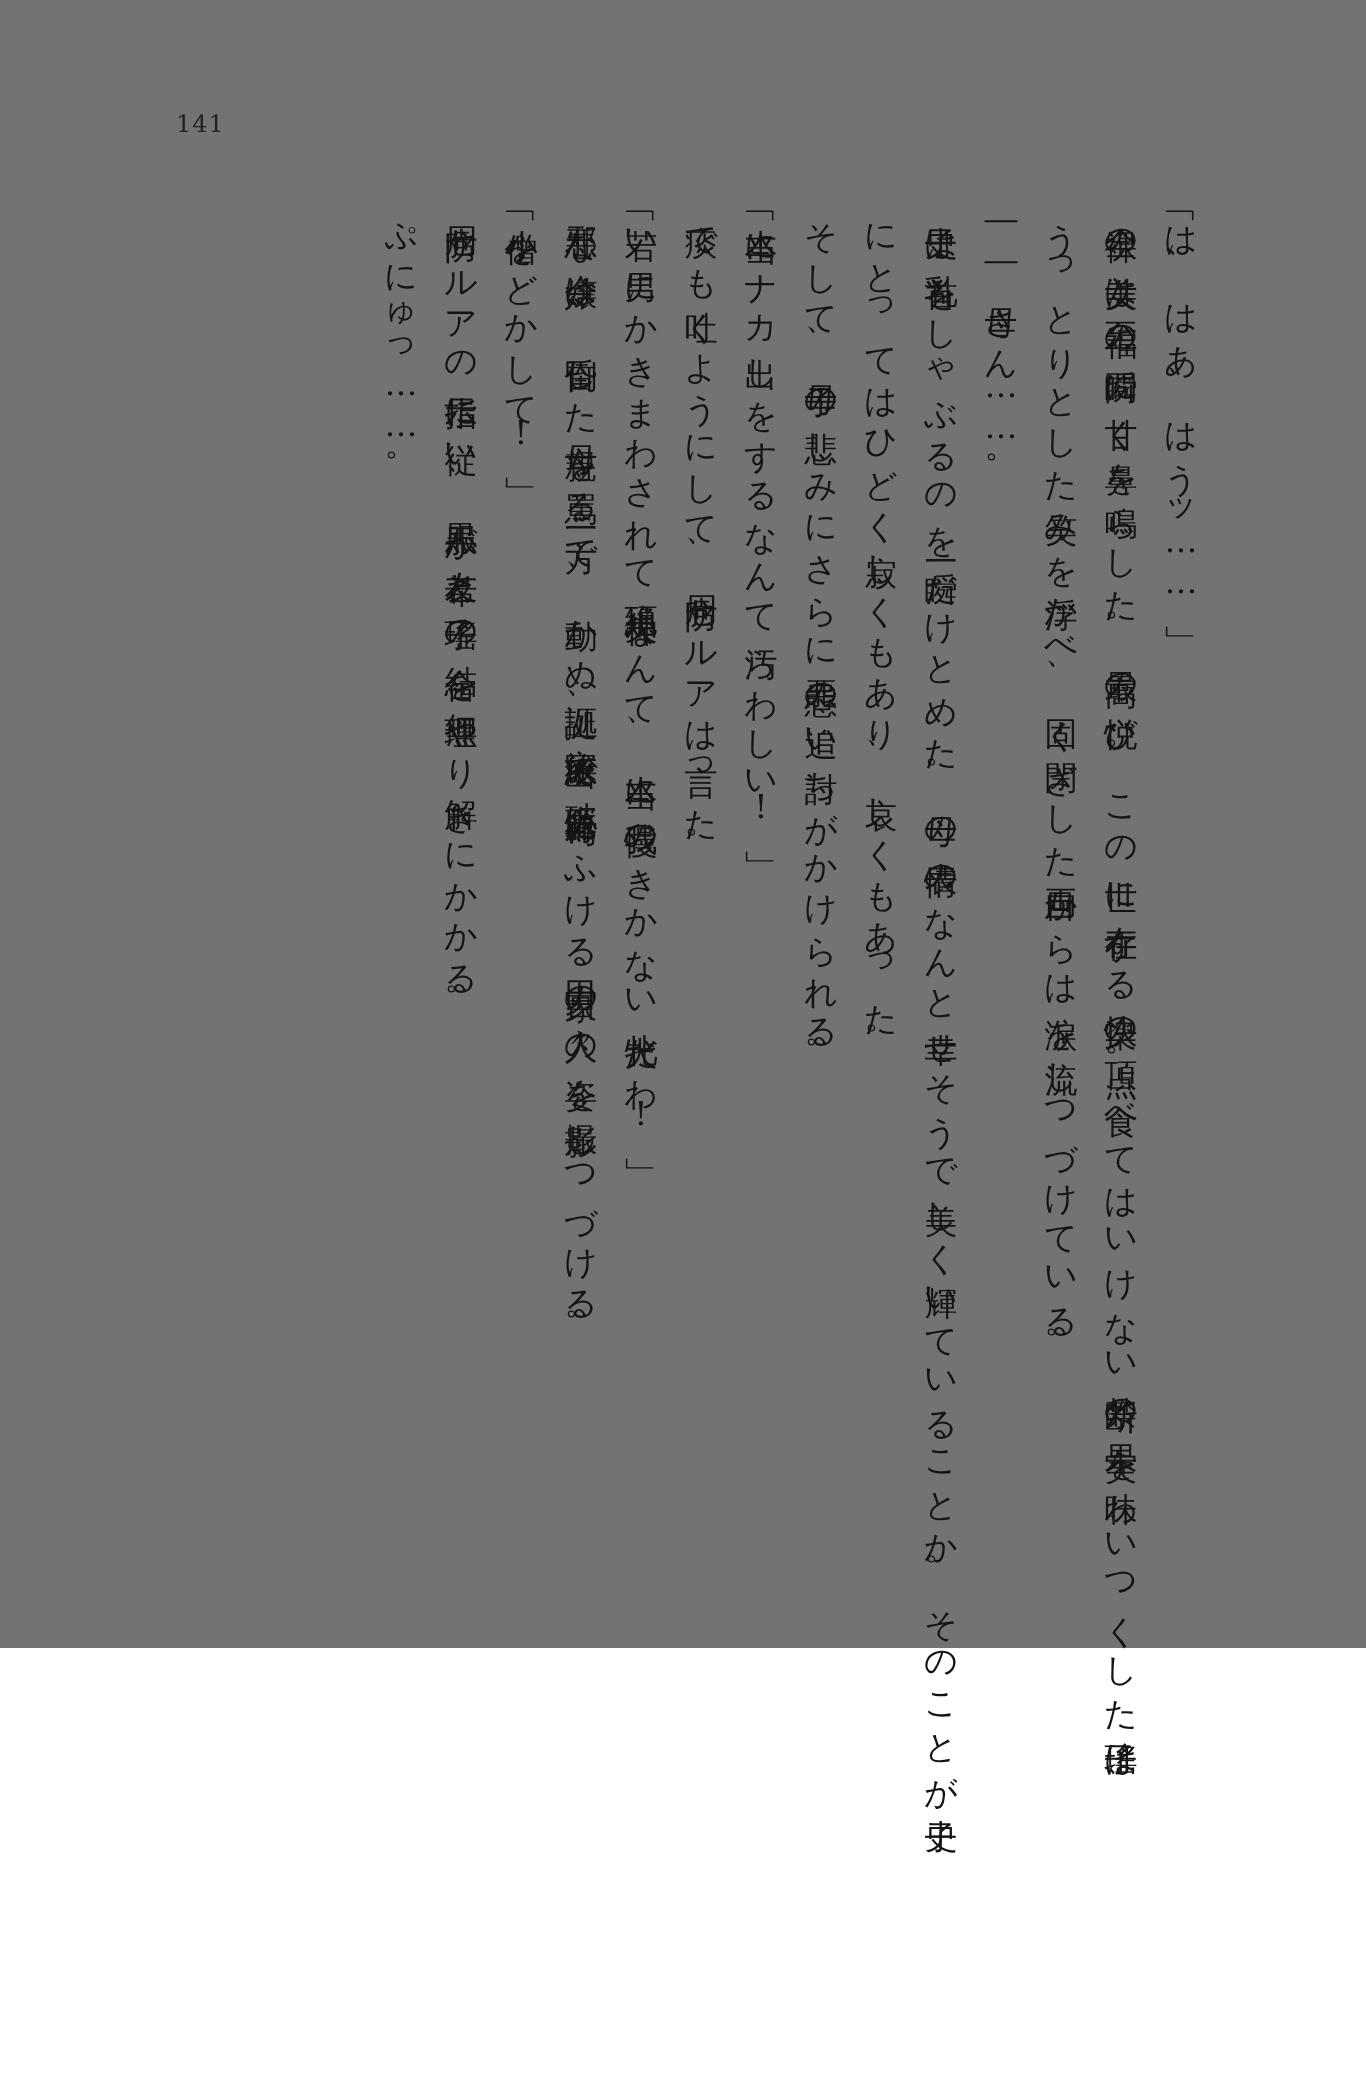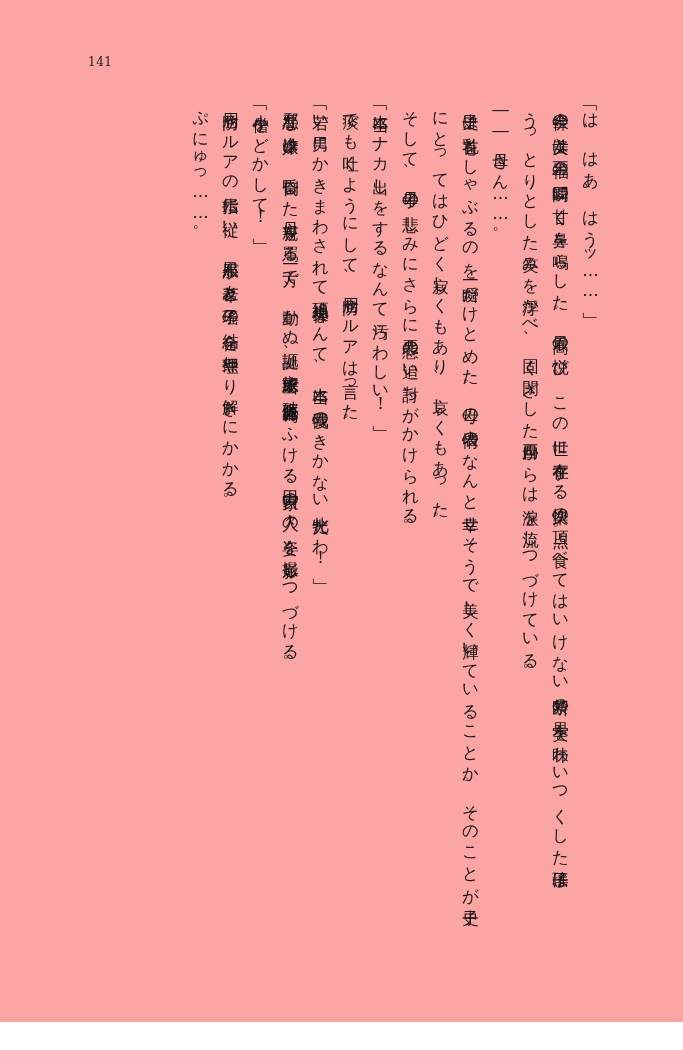--- a/index.html
+++ b/index.html
@@ -11,22 +11,22 @@
     width: 683px;
     height: 1050px;
     overflow: hidden;
     font-family: "DejaVu Serif", "Liberation Serif", serif;
     color: #1a1a1a;
     position: relative;
   }
   .page {
     position: relative;
     width: 683px;
-    height: 1022px;
-    background: #fca5a5;
+    height: 824px;
+    background: #737373;
   }
   .page-number {
     position: absolute;
     top: 55px;
     left: 88px;
     font-size: 12px;
     letter-spacing: 0.5px;
     color: #222;
     font-family: "DejaVu Serif", "Liberation Serif", serif;
   }

